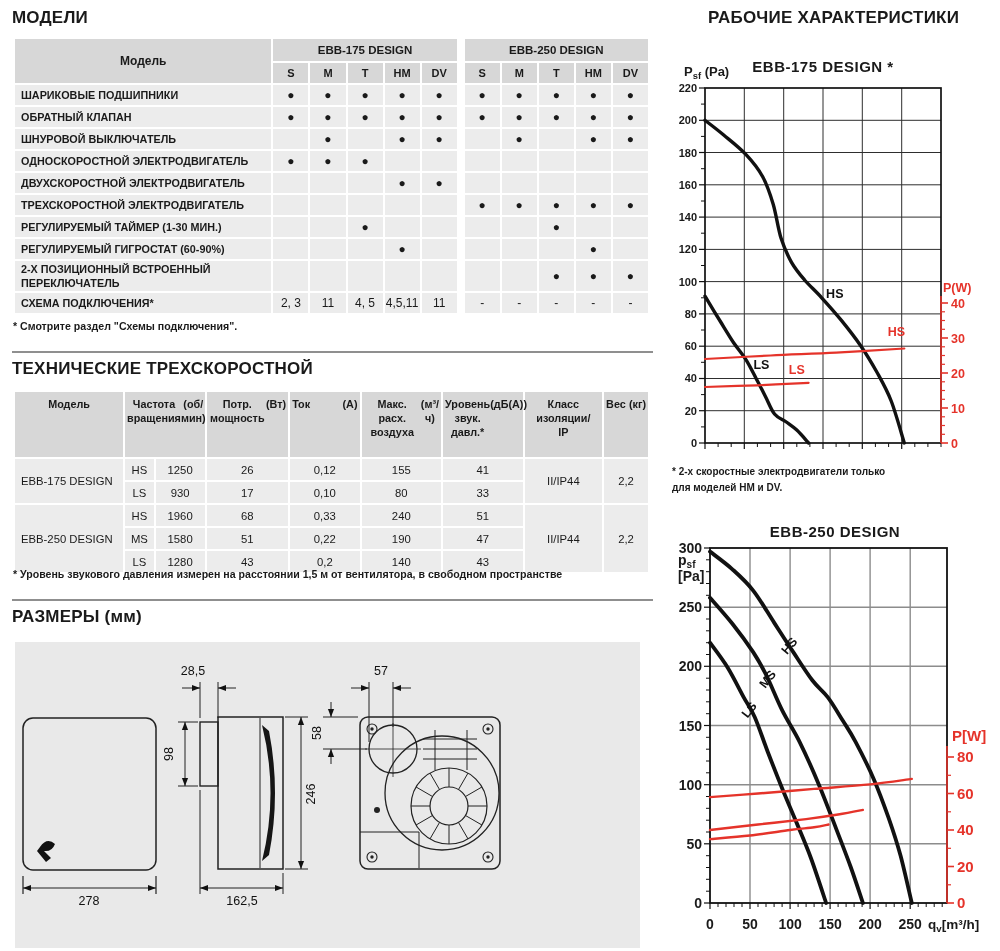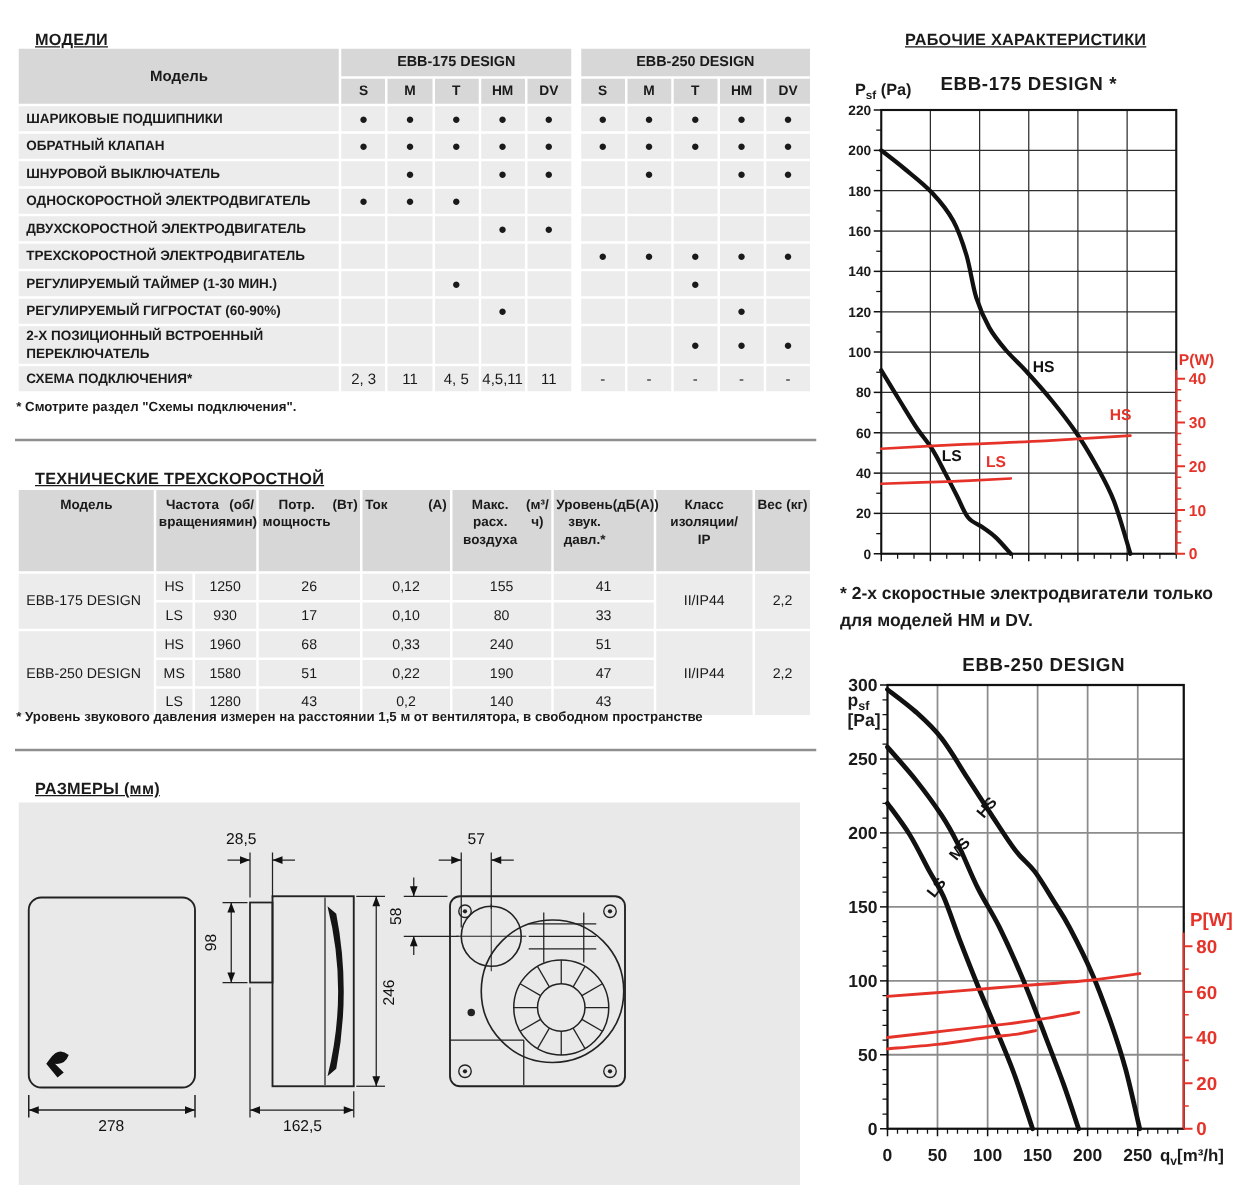--- a/index.html
+++ b/index.html
@@ -1,18 +1,18 @@
 <!DOCTYPE html>
 <html><head>
 <meta charset="utf-8">
 <style>
   html,body{margin:0;padding:0;background:#fff;}
   body{font-family:"Liberation Sans",sans-serif;color:#1a1a1a;}
   .page{position:relative;width:1000px;height:951px;background:#fff;overflow:hidden;}
-  .sec-title{position:absolute;margin:16px;font-size:13px;font-weight:bold;letter-spacing:.2px;white-space:nowrap;text-decoration:underline;}
+  .sec-title{position:absolute;margin:0;font-size:17px;font-weight:bold;letter-spacing:.2px;white-space:nowrap;}
   .rule{position:absolute;left:12px;width:641px;height:2px;background:#8f8f8f;}
   .footnote{position:absolute;font-size:10.6px;font-weight:bold;white-space:nowrap;}
   table{border-collapse:separate;border-spacing:2px;position:absolute;table-layout:fixed;}
   
   .models{left:13px;top:37px;width:637px;}
   .models th{background:#d7d7d7;font-weight:bold;}
   .models td{background:#ececec;}
   .models .mhead{font-size:12px;}
   .models .group{font-size:11.5px;height:20px;}
   .models .letter{font-size:11px;height:18px;}
@@ -25,21 +25,21 @@
   .tech .hwrap{display:flex;flex-direction:row;justify-content:space-between;min-height:56px;line-height:1.3;white-space:pre-line;}
   .tech .hwrap.mid{justify-content:center;}
   .tech td{background:#ececec;font-size:11.3px;text-align:center;height:19px;vertical-align:middle;}
   .tech td.model{text-align:left;padding-left:6px;font-size:11.3px;}
   
   .dim-panel{position:absolute;left:15px;top:642px;width:625px;height:306px;background:#e9e9e9;}
   .dim-panel svg text{font-family:"Liberation Sans",sans-serif;font-size:12.5px;fill:#111;}
   
   .chart{position:absolute;}
   .chart svg text{font-family:"Liberation Sans",sans-serif;}
-  .note{position:absolute;left:672px;top:464px;font-size:14px;font-weight:bold;line-height:1.55;}
+  .note{position:absolute;left:672px;top:464px;font-size:10px;font-weight:bold;line-height:1.55;}
 </style>
 </head>
 <body>
 
 <div class="page">
 
   <h2 class="sec-title" style="left:12px;top:8px;">МОДЕЛИ</h2>
   <table class="models" id="models-table">
       <colgroup>
         <col style="width:256px">

